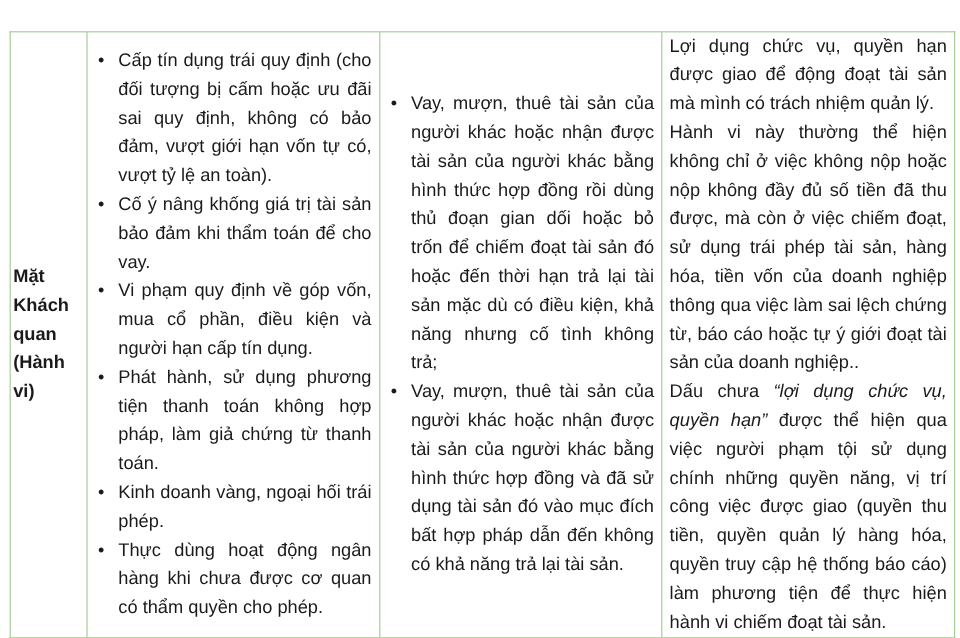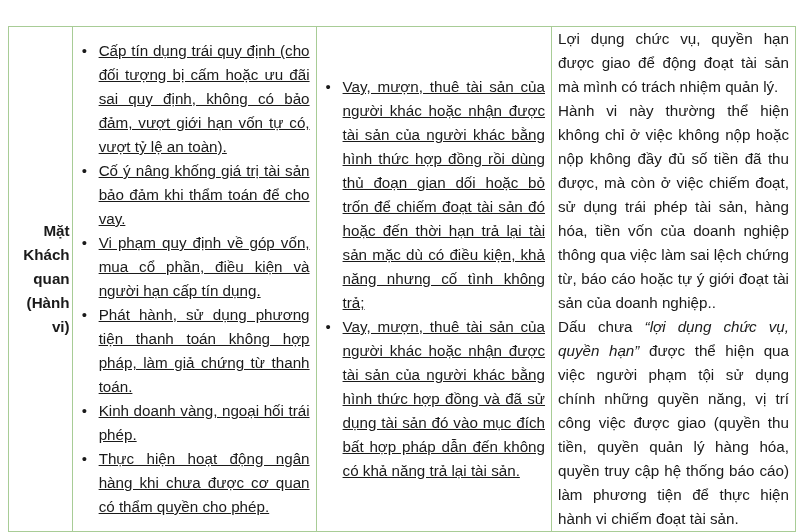--- a/index.html
+++ b/index.html
@@ -12,23 +12,23 @@
   }
   table.doc td {
     border: 1.5px solid #a8cc96;
     vertical-align: middle;
     padding: 0 6px;
   }
   .col0 { width: 60px; }
   .col1 { width: 230px; }
   .col2 { width: 222px; }
   .col3 { width: 230px; }
-  .rowhead { text-align: right; font-weight: bold; padding: 0 2px !important; }
+  .rowhead { text-align: left; font-weight: bold; padding: 0 2px !important; }
   td.c1 { vertical-align: middle; padding: 8px 6px 10px 6px; }
-  ul { margin: 0; padding-left: 20px; list-style: none; text-decoration: underline; }
+  ul { margin: 0; padding-left: 20px; list-style: none; }
   ul li { position: relative; text-align: justify; }
   ul li::before { content: "•"; position: absolute; left: -17px; top: 0; font-size: 15px; }
   td.c3 { vertical-align: top; padding: 4px 6px 6px 6px; text-align: justify; }
   td.c3 p { margin: 0; }
   .italic { font-style: italic; }
   tr.fault td { background: #dcefd3; height: 54px; vertical-align: middle; padding-top: 0; padding-bottom: 0; }
   tr.fault td.c3 { vertical-align: middle; }
   tr.fault td.txt { text-align: left; }
 </style>
 </head>
@@ -44,21 +44,21 @@
   <tbody>
       <tr>
     <td class="rowhead">Mặt Khách quan (Hành vi)</td>
     <td class="c1">
       <ul>
         <li>Cấp tín dụng trái quy định (cho đối tượng bị cấm hoặc ưu đãi sai quy định, không có bảo đảm, vượt giới hạn vốn tự có, vượt tỷ lệ an toàn).</li>
         <li>Cố ý nâng khống giá trị tài sản bảo đảm khi thẩm toán để cho vay.</li>
         <li>Vi phạm quy định về góp vốn, mua cổ phần, điều kiện và người hạn cấp tín dụng.</li>
         <li>Phát hành, sử dụng phương tiện thanh toán không hợp pháp, làm giả chứng từ thanh toán.</li>
         <li>Kinh doanh vàng, ngoại hối trái phép.</li>
-        <li>Thực hiện hoạt động ngân hàng khi chưa được cơ quan có thẩm quyền cho phép.</li>
+        <li>Thực dùng hoạt động ngân hàng khi chưa được cơ quan có thẩm quyền cho phép.</li>
       </ul>
     </td>
     <td class="c1">
       <ul>
         <li>Vay, mượn, thuê tài sản của người khác hoặc nhận được tài sản của người khác bằng hình thức hợp đồng rồi dùng thủ đoạn gian dối hoặc bỏ trốn để chiếm đoạt tài sản đó hoặc đến thời hạn trả lại tài sản mặc dù có điều kiện, khả năng nhưng cố tình không trả;</li>
         <li>Vay, mượn, thuê tài sản của người khác hoặc nhận được tài sản của người khác bằng hình thức hợp đồng và đã sử dụng tài sản đó vào mục đích bất hợp pháp dẫn đến không có khả năng trả lại tài sản.</li>
       </ul>
     </td>
     <td class="c3">
       <p>Lợi dụng chức vụ, quyền hạn được giao để động đoạt tài sản mà mình có trách nhiệm quản lý.</p>

